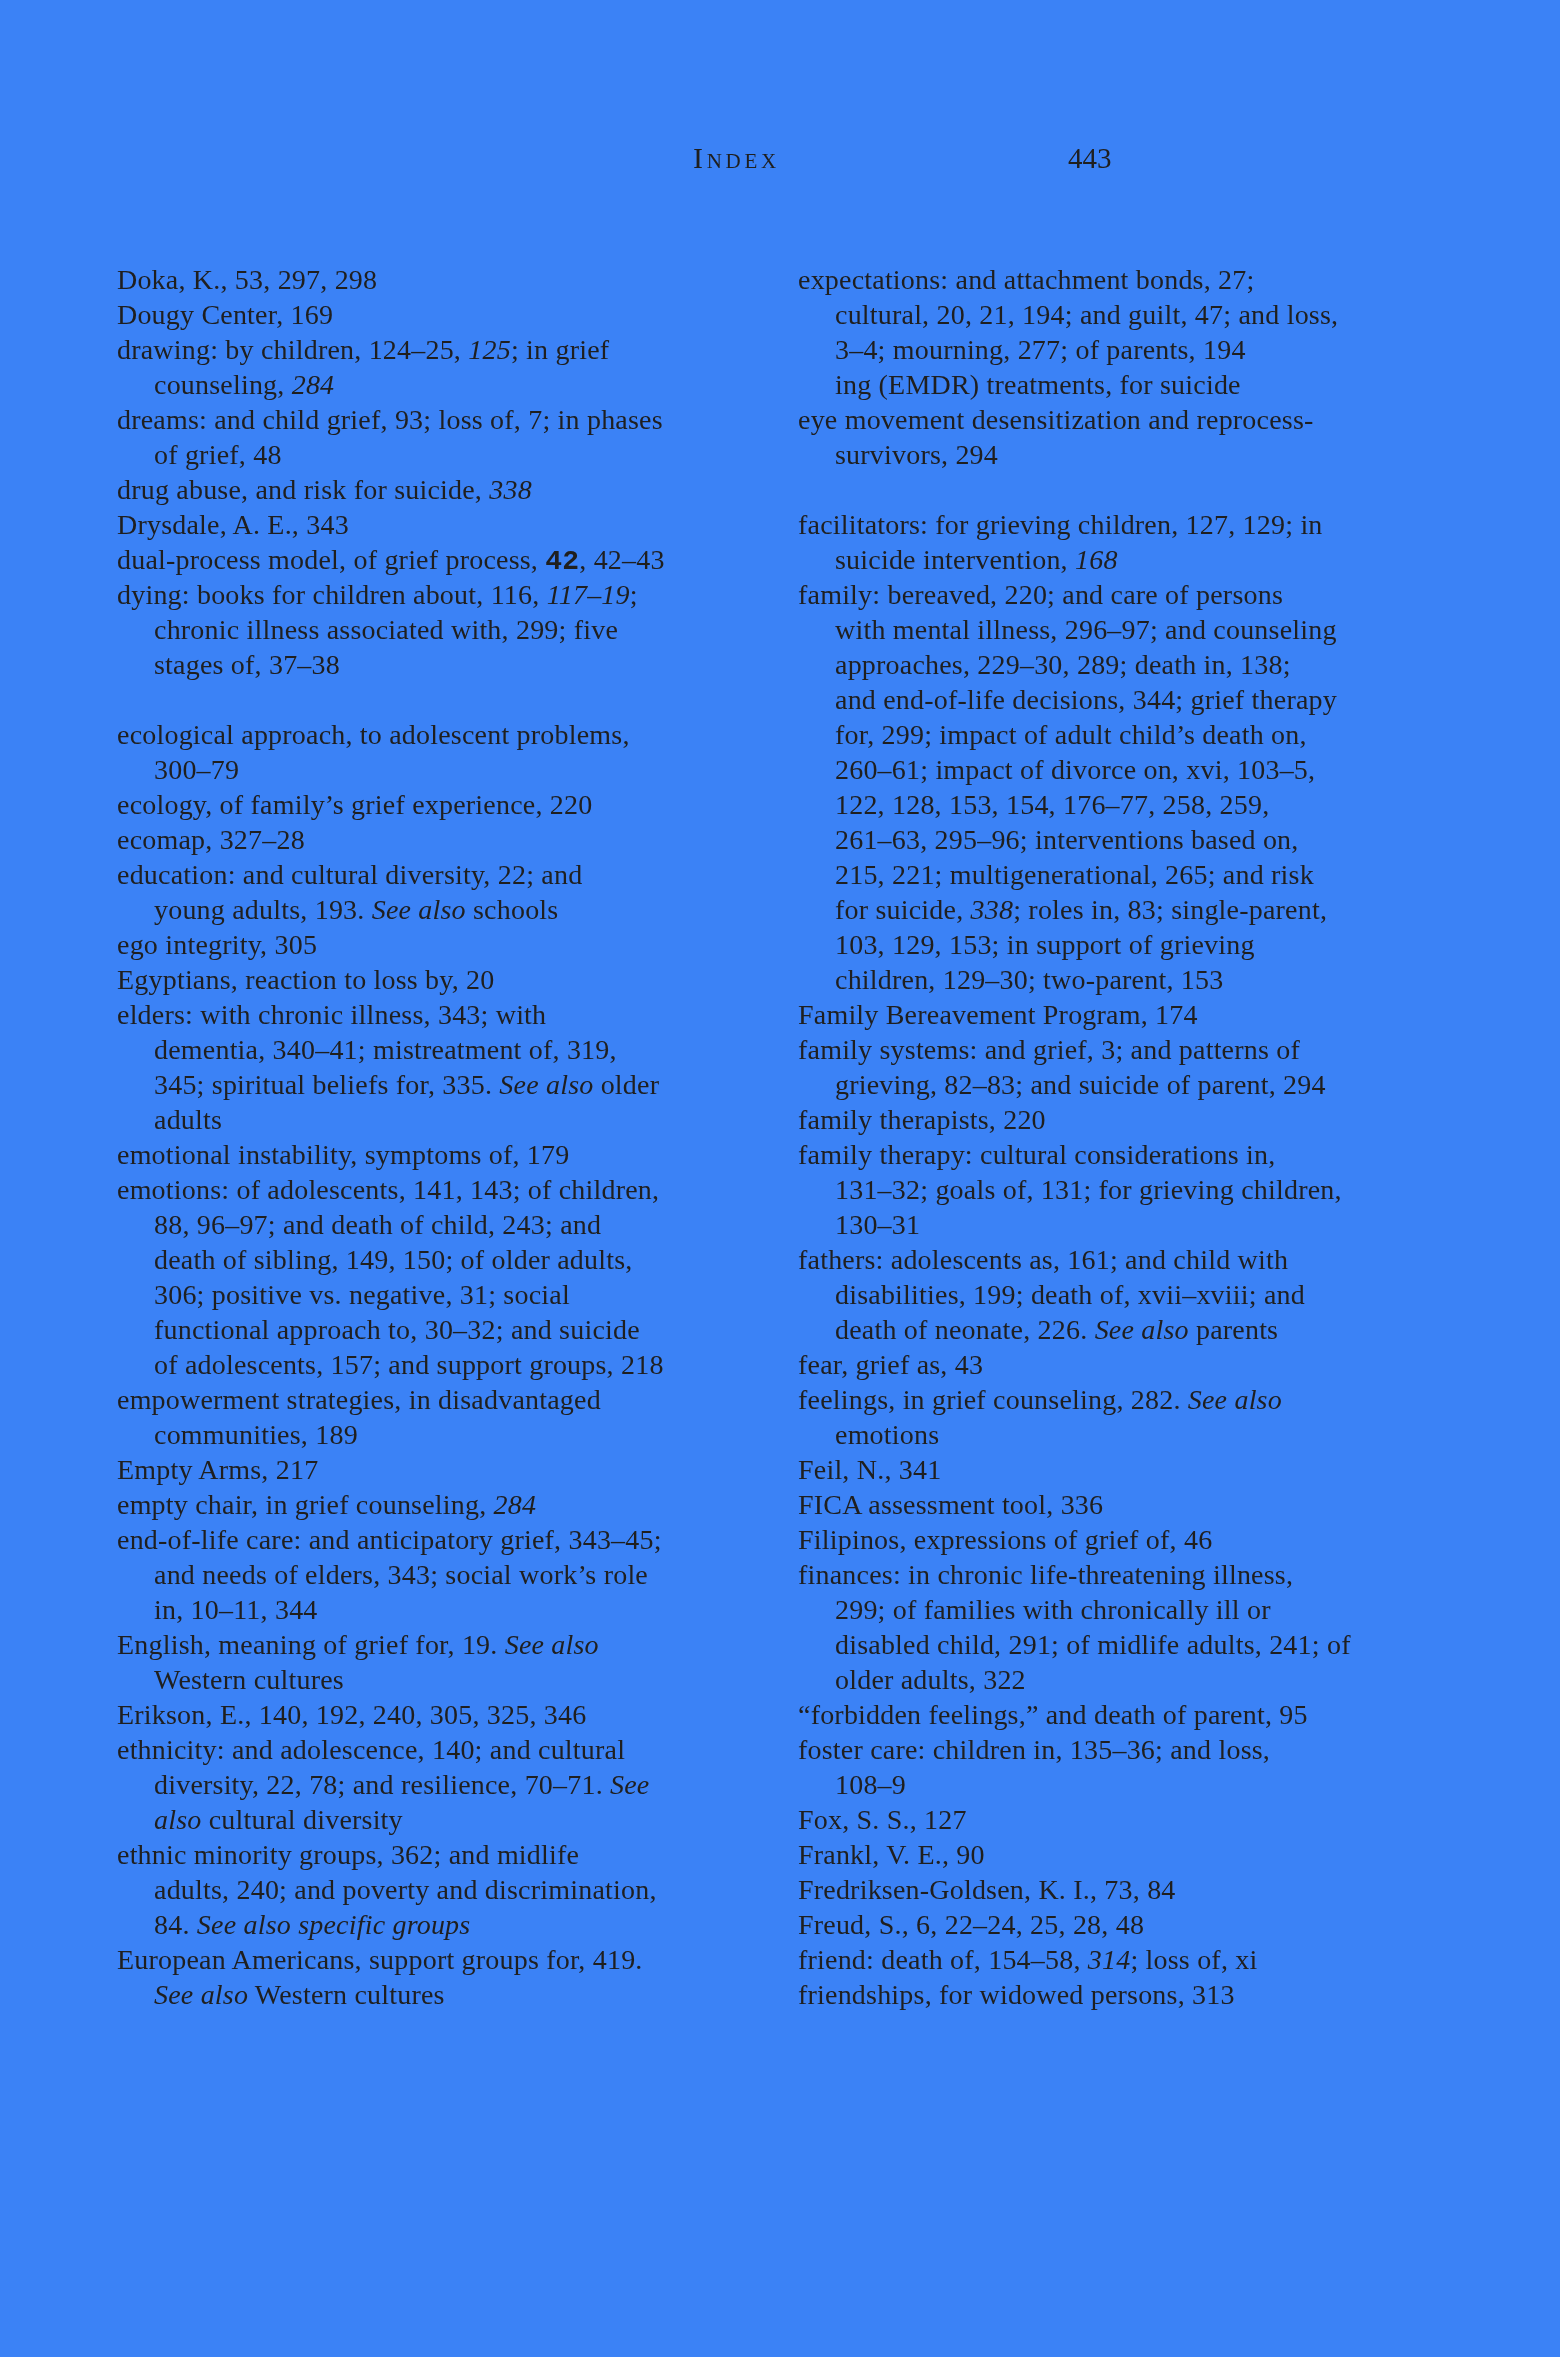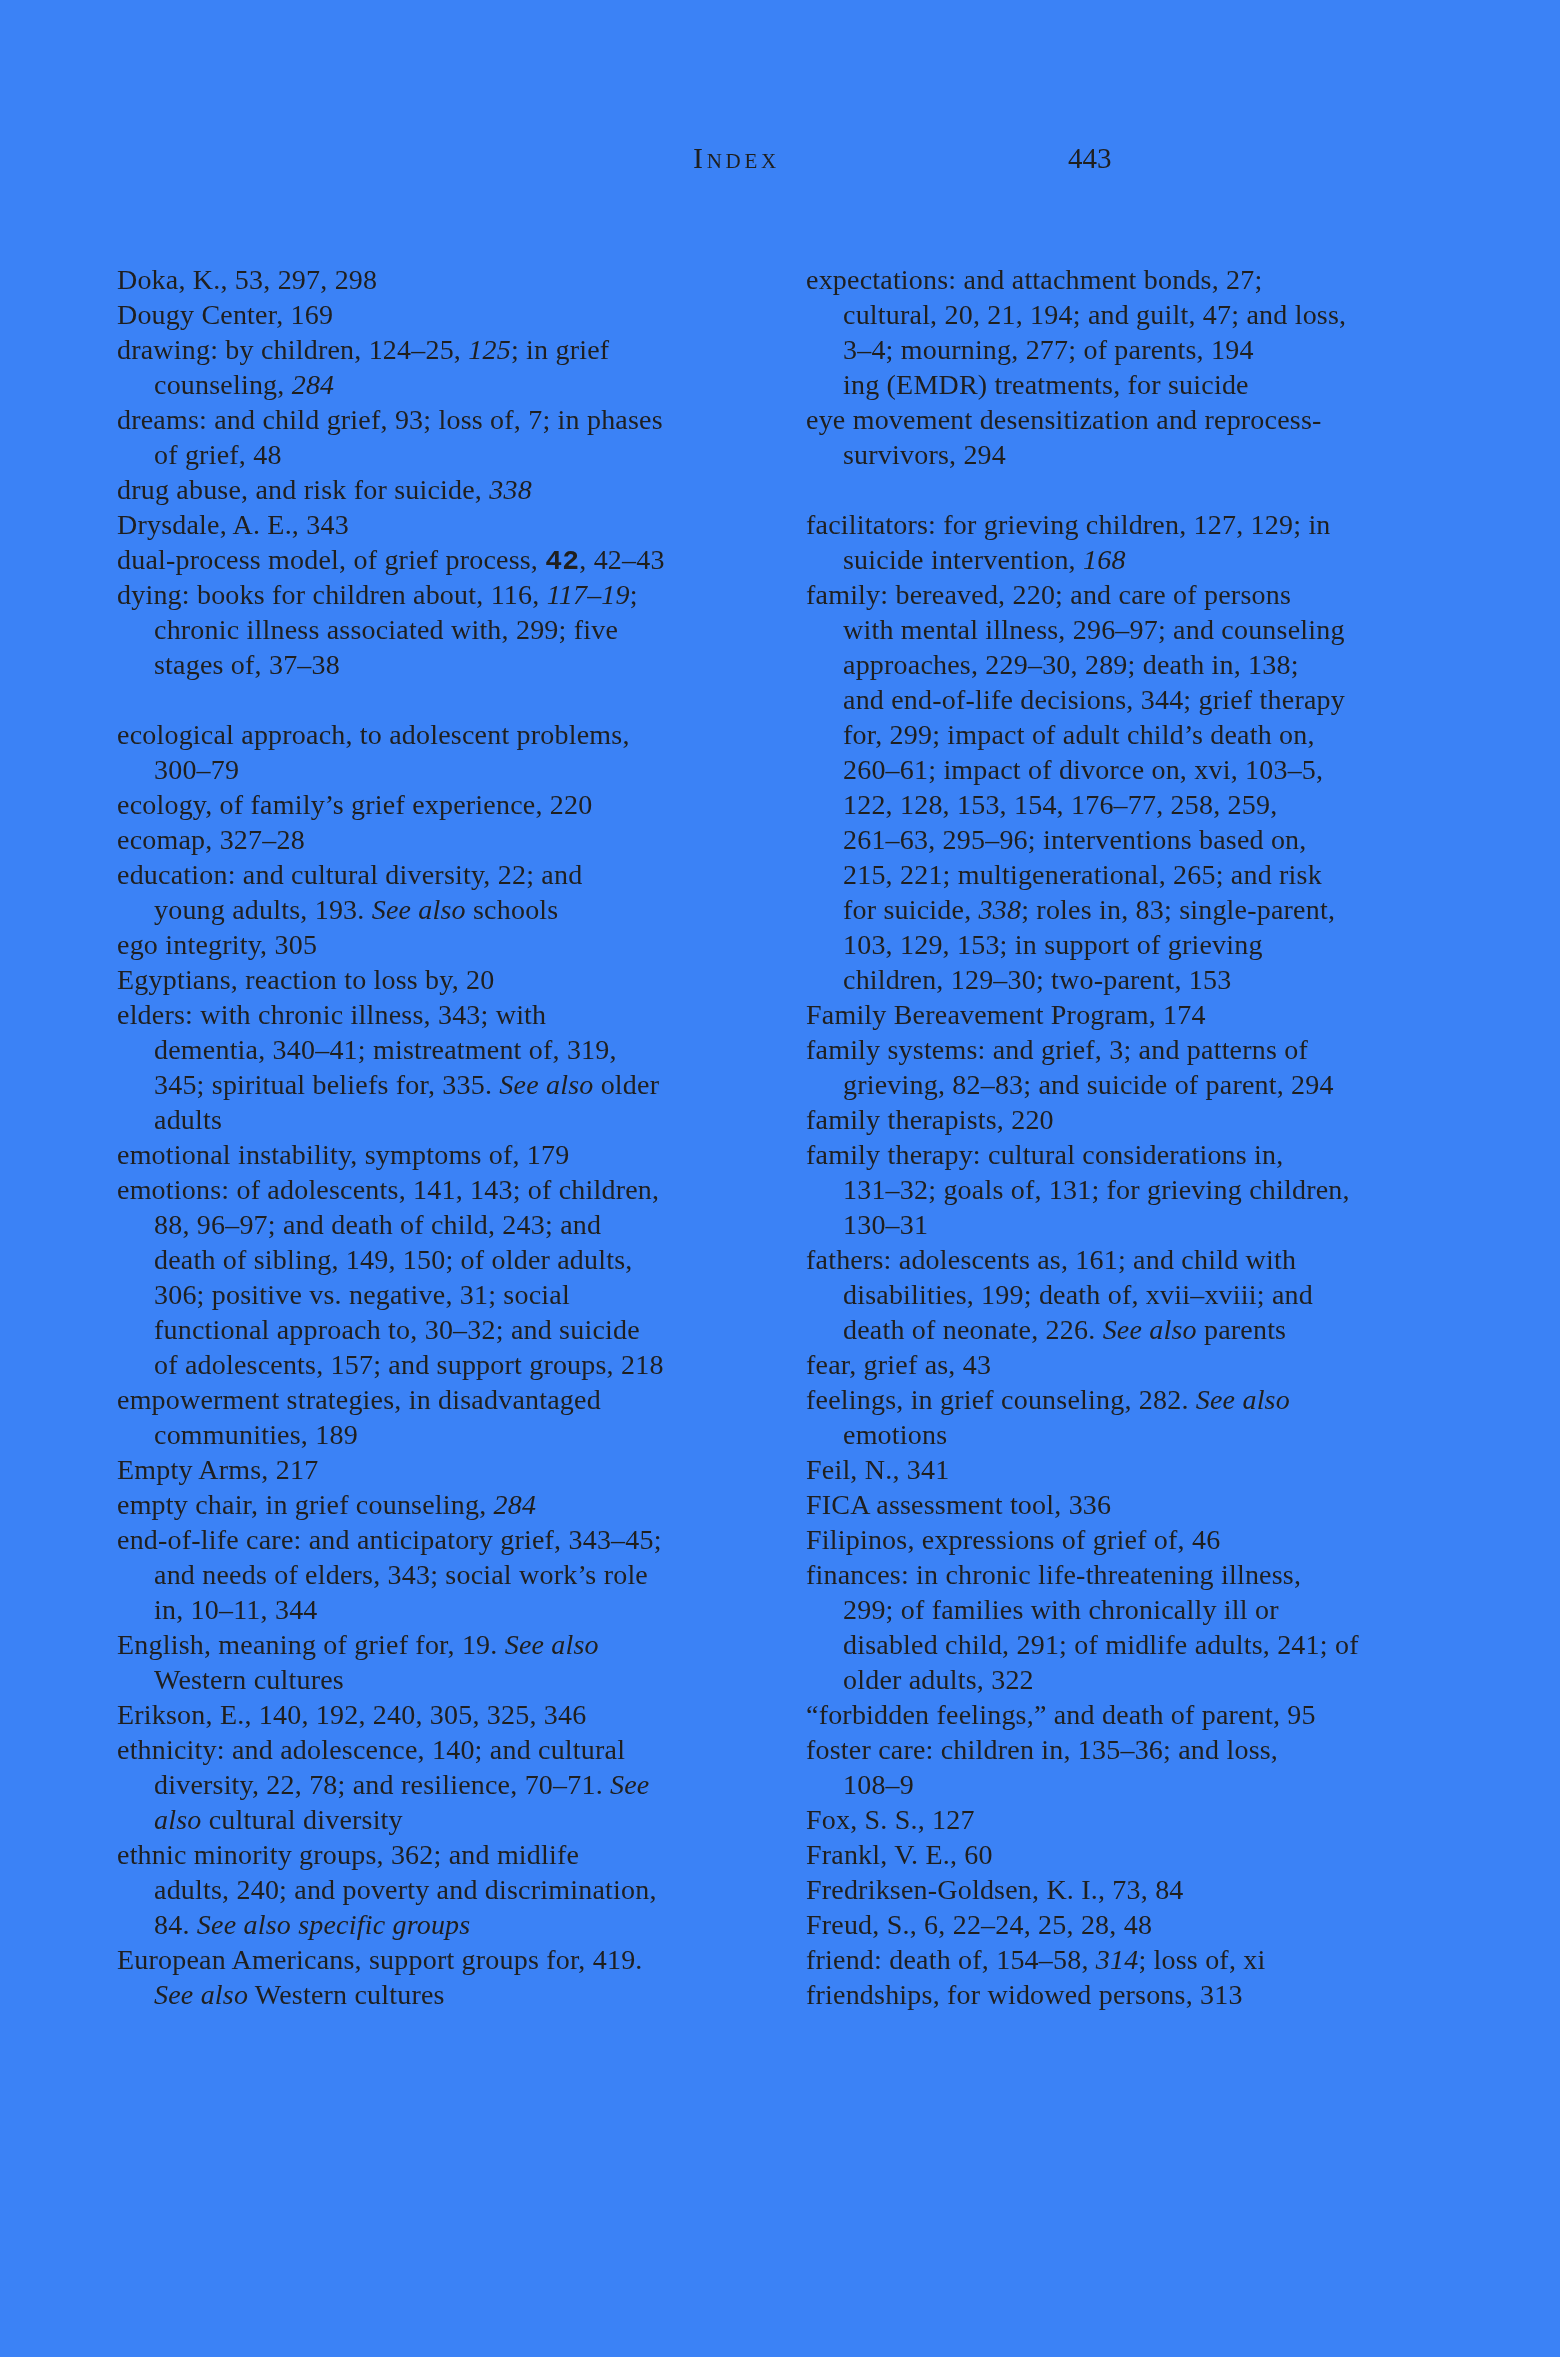--- a/index.html
+++ b/index.html
@@ -28,21 +28,21 @@
     position: absolute;
     left: 1068px;
     top: 142px;
     font-size: 29px;
   }
   .columns {
     position: absolute;
     left: 117px;
     top: 262px;
     display: flex;
-    gap: 38px;
+    gap: 30px;
   }
   .col {
     width: 651px;
   }
   .line {
     height: 35px;
     line-height: 35px;
     font-size: 28px;
     white-space: nowrap;
     letter-spacing: 0.2px;
@@ -151,21 +151,21 @@
         <div class="line">FICA assessment tool, 336</div>
         <div class="line">Filipinos, expressions of grief of, 46</div>
         <div class="line">finances: in chronic life-threatening illness,</div>
         <div class="line indent">299; of families with chronically ill or</div>
         <div class="line indent">disabled child, 291; of midlife adults, 241; of</div>
         <div class="line indent">older adults, 322</div>
         <div class="line">“forbidden feelings,” and death of parent, 95</div>
         <div class="line">foster care: children in, 135–36; and loss,</div>
         <div class="line indent">108–9</div>
         <div class="line">Fox, S. S., 127</div>
-        <div class="line">Frankl, V. E., 60</div>
+        <div class="line">Frankl, V. E., 90</div>
         <div class="line">Fredriksen-Goldsen, K. I., 73, 84</div>
         <div class="line">Freud, S., 6, 22–24, 25, 28, 48</div>
         <div class="line">friend: death of, 154–58, <span class="it">314</span>; loss of, xi</div>
         <div class="line">friendships, for widowed persons, 313</div>
       </div>
   </div>
 </div>
 
 
 </body></html>

